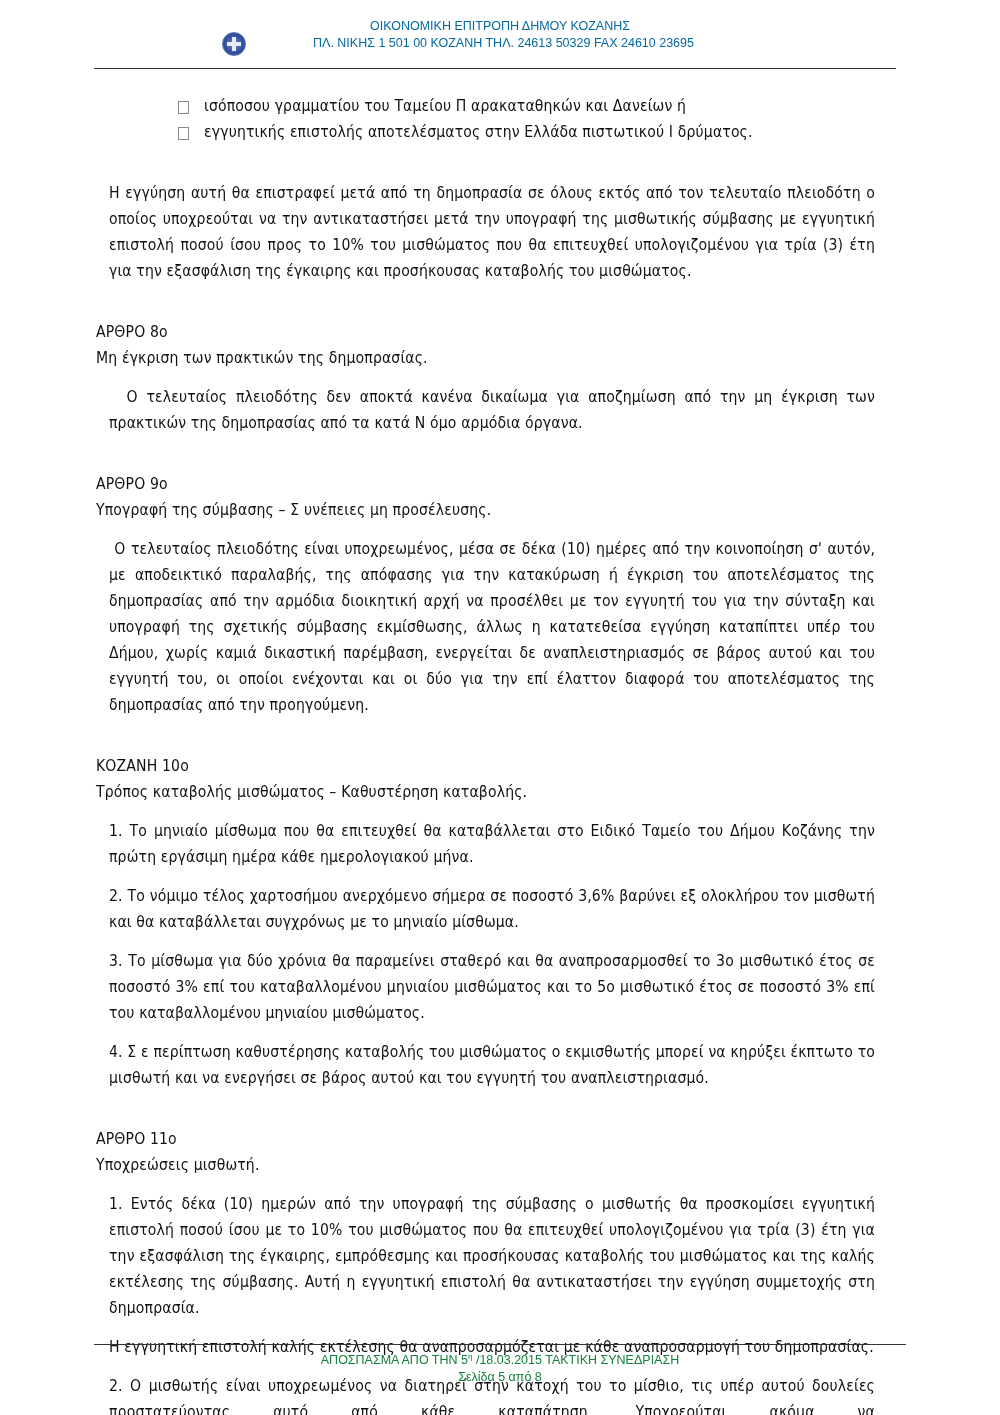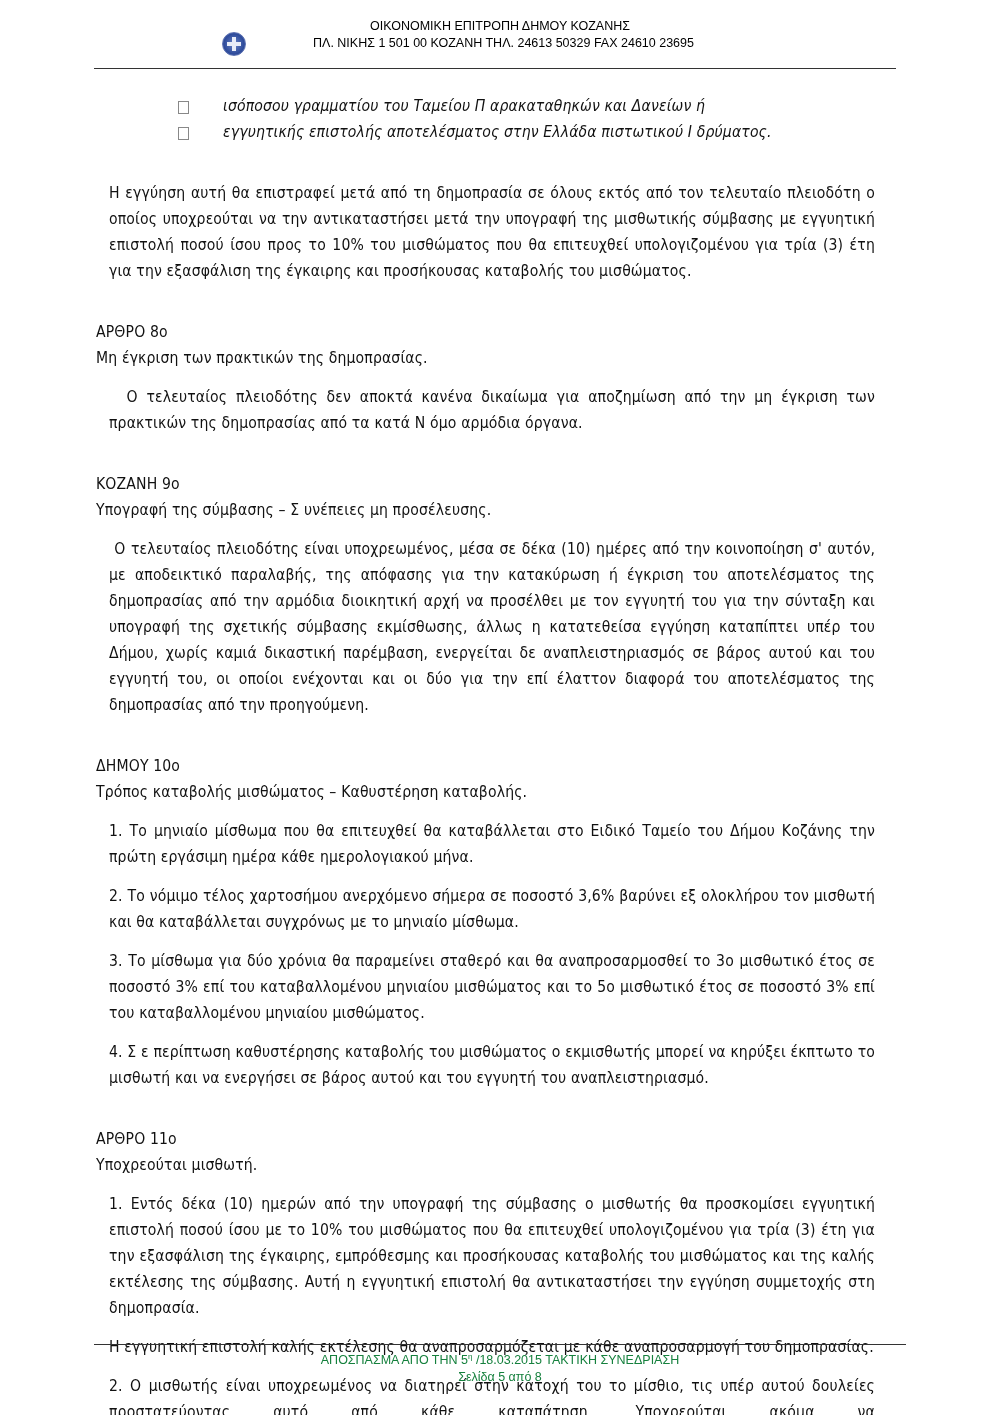--- a/index.html
+++ b/index.html
@@ -1,31 +1,31 @@
 <!DOCTYPE html>
 <html><head>
 <meta charset="utf-8">
 <style>
   html, body { margin:0; padding:0; background:#fff; }
   body { width:1000px; height:1415px; position:relative; overflow:hidden;
          font-family:"DejaVu Sans Condensed","DejaVu Sans","Liberation Sans",sans-serif; color:#111; }
   .header { position:absolute; top:18px; left:0; width:1000px; text-align:center;
-            font-family:"Liberation Sans", sans-serif; font-size:12.5px; line-height:17px; color:#000000; }
+            font-family:"Liberation Sans", sans-serif; font-size:12.5px; line-height:17px; color:#0369a1; }
   .header .l2 { padding-left:7px; }
   .emblem { position:absolute; left:222px; top:32px; width:22px; height:22px; border-radius:50%;
             background:radial-gradient(circle,#6c86c8 0%,#2d4a9a 65%,#8899cc 100%); border:1px solid #5a6fb0; }
   .emblem::before { content:""; position:absolute; left:9px; top:4px; width:4px; height:14px; background:#e8ecf8; }
   .emblem::after { content:""; position:absolute; left:4px; top:9px; width:14px; height:4px; background:#e8ecf8; }
   .hr-top { position:absolute; top:68px; left:94px; width:802px; height:1px; background:#333; }
   .hr-bottom { position:absolute; top:1344px; left:94px; width:812px; height:1px; background:#333; }
   .content { position:absolute; top:93px; left:96px; width:792px; font-size:15.6px; line-height:26px;
              letter-spacing:0.15px; }
   .bullet { position:relative; padding-left:80px; white-space:nowrap; }
   .bullet .box { position:absolute; left:82px; top:8px; width:9px; height:11px; border:1px solid #888; }
-  .bullet .txt { margin-left:47px;font-style:italic; }
+  .bullet .txt { margin-left:28px; }
   p { margin:13px; text-align:justify; text-align-last:left; }
   .gap { height:22px; }
   .footer { position:absolute; top:1348px; left:0; width:1000px; text-align:center;
             font-family:"Liberation Sans", sans-serif; font-size:12.5px; line-height:17px; color:#15803d; }
   .footer sup { font-size:8px; }
 </style>
 </head>
 <body>
 
 <div class="emblem"></div>
@@ -49,39 +49,39 @@
   <div class="gap"></div>
 
   <div>
     <div>ΑΡΘΡΟ 8ο</div>
     <div>Μη έγκριση των πρακτικών της δημοπρασίας.</div>
     <p style="white-space:pre-wrap">  Ο τελευταίος πλειοδότης δεν αποκτά κανένα δικαίωμα για αποζημίωση από την μη έγκριση των πρακτικών της δημοπρασίας από τα κατά Ν όμο αρμόδια όργανα.</p>
   </div>
   <div class="gap"></div>
 
   <div>
-    <div>ΚΟΖΑΝΗ 9ο</div>
+    <div>ΑΡΘΡΟ 9ο</div>
     <div>Υπογραφή της σύμβασης – Σ υνέπειες μη προσέλευσης.</div>
     <p style="white-space:pre-wrap"> Ο τελευταίος πλειοδότης είναι υποχρεωμένος, μέσα σε δέκα (10) ημέρες από την κοινοποίηση σ' αυτόν, με αποδεικτικό παραλαβής, της απόφασης για την κατακύρωση ή έγκριση του αποτελέσματος της δημοπρασίας από την αρμόδια διοικητική αρχή να προσέλθει με τον εγγυητή του για την σύνταξη και υπογραφή της σχετικής σύμβασης εκμίσθωσης, άλλως η κατατεθείσα εγγύηση καταπίπτει υπέρ του Δήμου, χωρίς καμιά δικαστική παρέμβαση, ενεργείται δε αναπλειστηριασμός σε βάρος αυτού και του εγγυητή του, οι οποίοι ενέχονται και οι δύο για την επί έλαττον διαφορά του αποτελέσματος της δημοπρασίας από την προηγούμενη.</p>
   </div>
   <div class="gap"></div>
 
   <div>
-    <div>ΔΗΜΟΥ 10ο</div>
+    <div>ΚΟΖΑΝΗ 10ο</div>
     <div>Τρόπος καταβολής μισθώματος – Καθυστέρηση καταβολής.</div>
     <p>1. Το μηνιαίο μίσθωμα που θα επιτευχθεί θα καταβάλλεται στο Ειδικό Ταμείο του Δήμου Κοζάνης την πρώτη εργάσιμη ημέρα κάθε ημερολογιακού μήνα.</p>
     <p>2.  Το νόμιμο τέλος χαρτοσήμου ανερχόμενο σήμερα σε ποσοστό 3,6% βαρύνει εξ ολοκλήρου τον μισθωτή και θα καταβάλλεται συγχρόνως με το μηνιαίο μίσθωμα.</p>
     <p>3. Το μίσθωμα για δύο χρόνια θα παραμείνει σταθερό και θα  αναπροσαρμοσθεί το 3ο μισθωτικό έτος σε ποσοστό 3% επί του καταβαλλομένου μηνιαίου μισθώματος και το 5ο μισθωτικό  έτος σε ποσοστό 3% επί του καταβαλλομένου μηνιαίου μισθώματος.</p>
     <p>4. Σ ε περίπτωση καθυστέρησης καταβολής του μισθώματος ο εκμισθωτής μπορεί να κηρύξει έκπτωτο το μισθωτή και να ενεργήσει σε βάρος αυτού και του εγγυητή του αναπλειστηριασμό.</p>
   </div>
   <div class="gap"></div>
 
   <div>
     <div>ΑΡΘΡΟ 11ο</div>
-    <div>Υποχρεούται μισθωτή.</div>
+    <div>Υποχρεώσεις μισθωτή.</div>
     <p>1. Εντός δέκα (10) ημερών από την υπογραφή της σύμβασης ο μισθωτής θα προσκομίσει εγγυητική επιστολή ποσού ίσου με το 10% του μισθώματος που θα επιτευχθεί υπολογιζομένου για τρία (3) έτη  για την εξασφάλιση της έγκαιρης, εμπρόθεσμης και προσήκουσας καταβολής του μισθώματος και της καλής εκτέλεσης της σύμβασης. Αυτή η εγγυητική επιστολή θα αντικαταστήσει την εγγύηση συμμετοχής στη δημοπρασία.</p>
     <p>Η εγγυητική επιστολή καλής εκτέλεσης θα αναπροσαρμόζεται με κάθε αναπροσαρμογή του δημοπρασίας.</p>
     <p style="text-align-last:justify">2. Ο μισθωτής είναι υποχρεωμένος να διατηρεί στην κατοχή του το μίσθιο, τις υπέρ αυτού δουλείες προστατεύοντας αυτό από κάθε καταπάτηση. Υποχρεούται ακόμα να</p>
   </div>
 </div>
 
 <div class="hr-bottom"></div>
 <div class="footer">
   <div><span>ΑΠΟΣΠΑΣΜΑ ΑΠΟ ΤΗΝ 5</span><sup>η</sup><span> /18.03.2015  ΤΑΚΤΙΚΗ ΣΥΝΕΔΡΙΑΣΗ</span></div>
   <div>Σελίδα 5 από 8</div>

